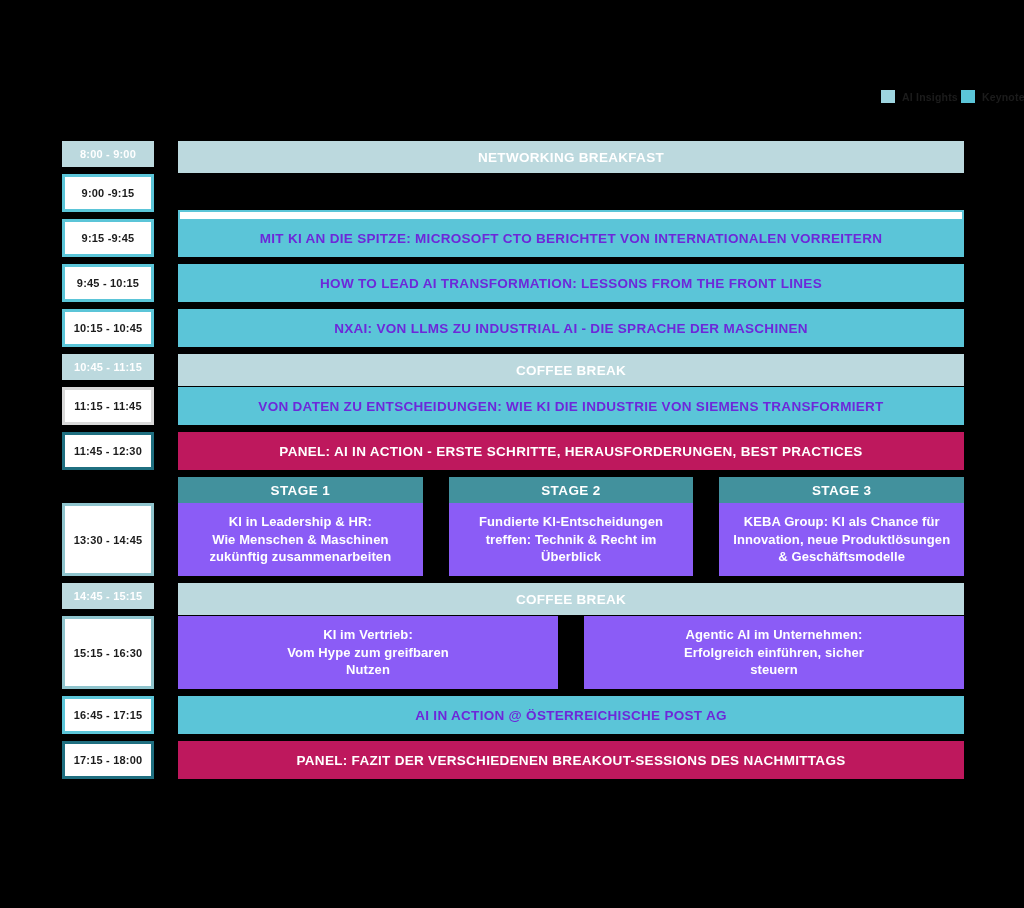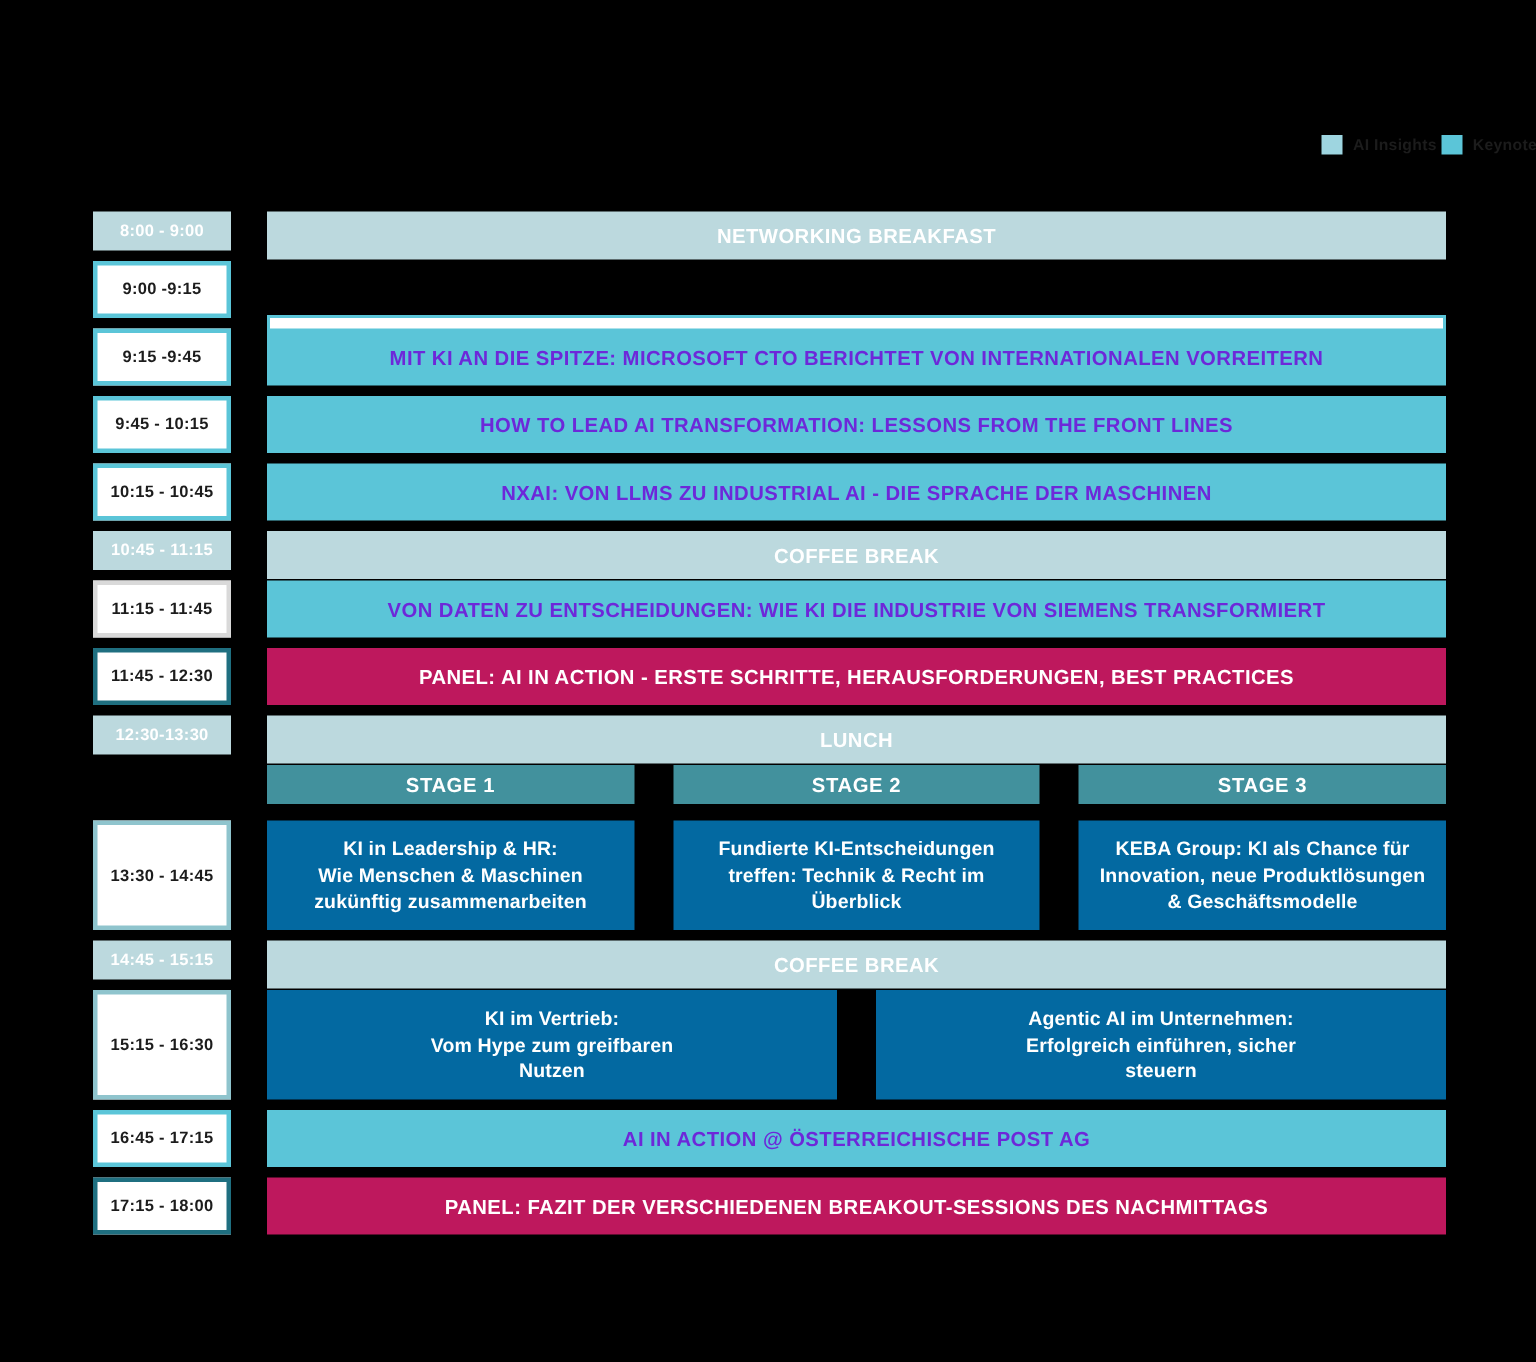--- a/index.html
+++ b/index.html
@@ -91,21 +91,21 @@
     display:flex;
   }
   .stage-head{
     flex:1 1 auto;
     background:#42919d;color:#fff;
     display:flex;align-items:center;justify-content:center;
     font-size:13.5px;font-weight:700;letter-spacing:.4px;
   }
   .breakout{
     flex:1 1 auto;
-    background:#0369a1;color:#fff;
+    background:#8b5cf6;color:#fff;
     display:flex;align-items:center;justify-content:center;
     text-align:center;
     padding:6px 10px;
     box-sizing:border-box;
     font-size:13px;
     font-weight:600;
     line-height:1.35;
     white-space:pre-line;
     letter-spacing:.1px;
   }
@@ -187,29 +187,22 @@
   </div>
 
   <div class="row h-session">
     <div class="time-cell time-box panel">11:45 - 12:30</div>
     <div class="spacer"></div>
     <div class="content">
         <div class="bar panel">PANEL: AI IN ACTION - ERSTE SCHRITTE, HERAUSFORDERUNGEN, BEST PRACTICES</div>
       </div>
   </div>
 
-  <div class="row h-break">
-    <div class="time-cell time-break">12:30-13:30</div>
-    <div class="spacer"></div>
-    <div class="content">
-        <div class="bar break">LUNCH</div>
-      </div>
-  </div>
-
-  <div class="row h-stage" style="margin-top:4px;margin-bottom:11px;">
+
+  <div class="row h-stage" style="margin-top:4px;margin-bottom:0;">
     <div class="time-cell time-empty"></div>
     <div class="spacer"></div>
     <div class="cols">
       <div class="col">
           <div class="stage-head">STAGE 1</div>
         </div>
       <div class="col">
           <div class="stage-head">STAGE 2</div>
         </div>
       <div class="col">

